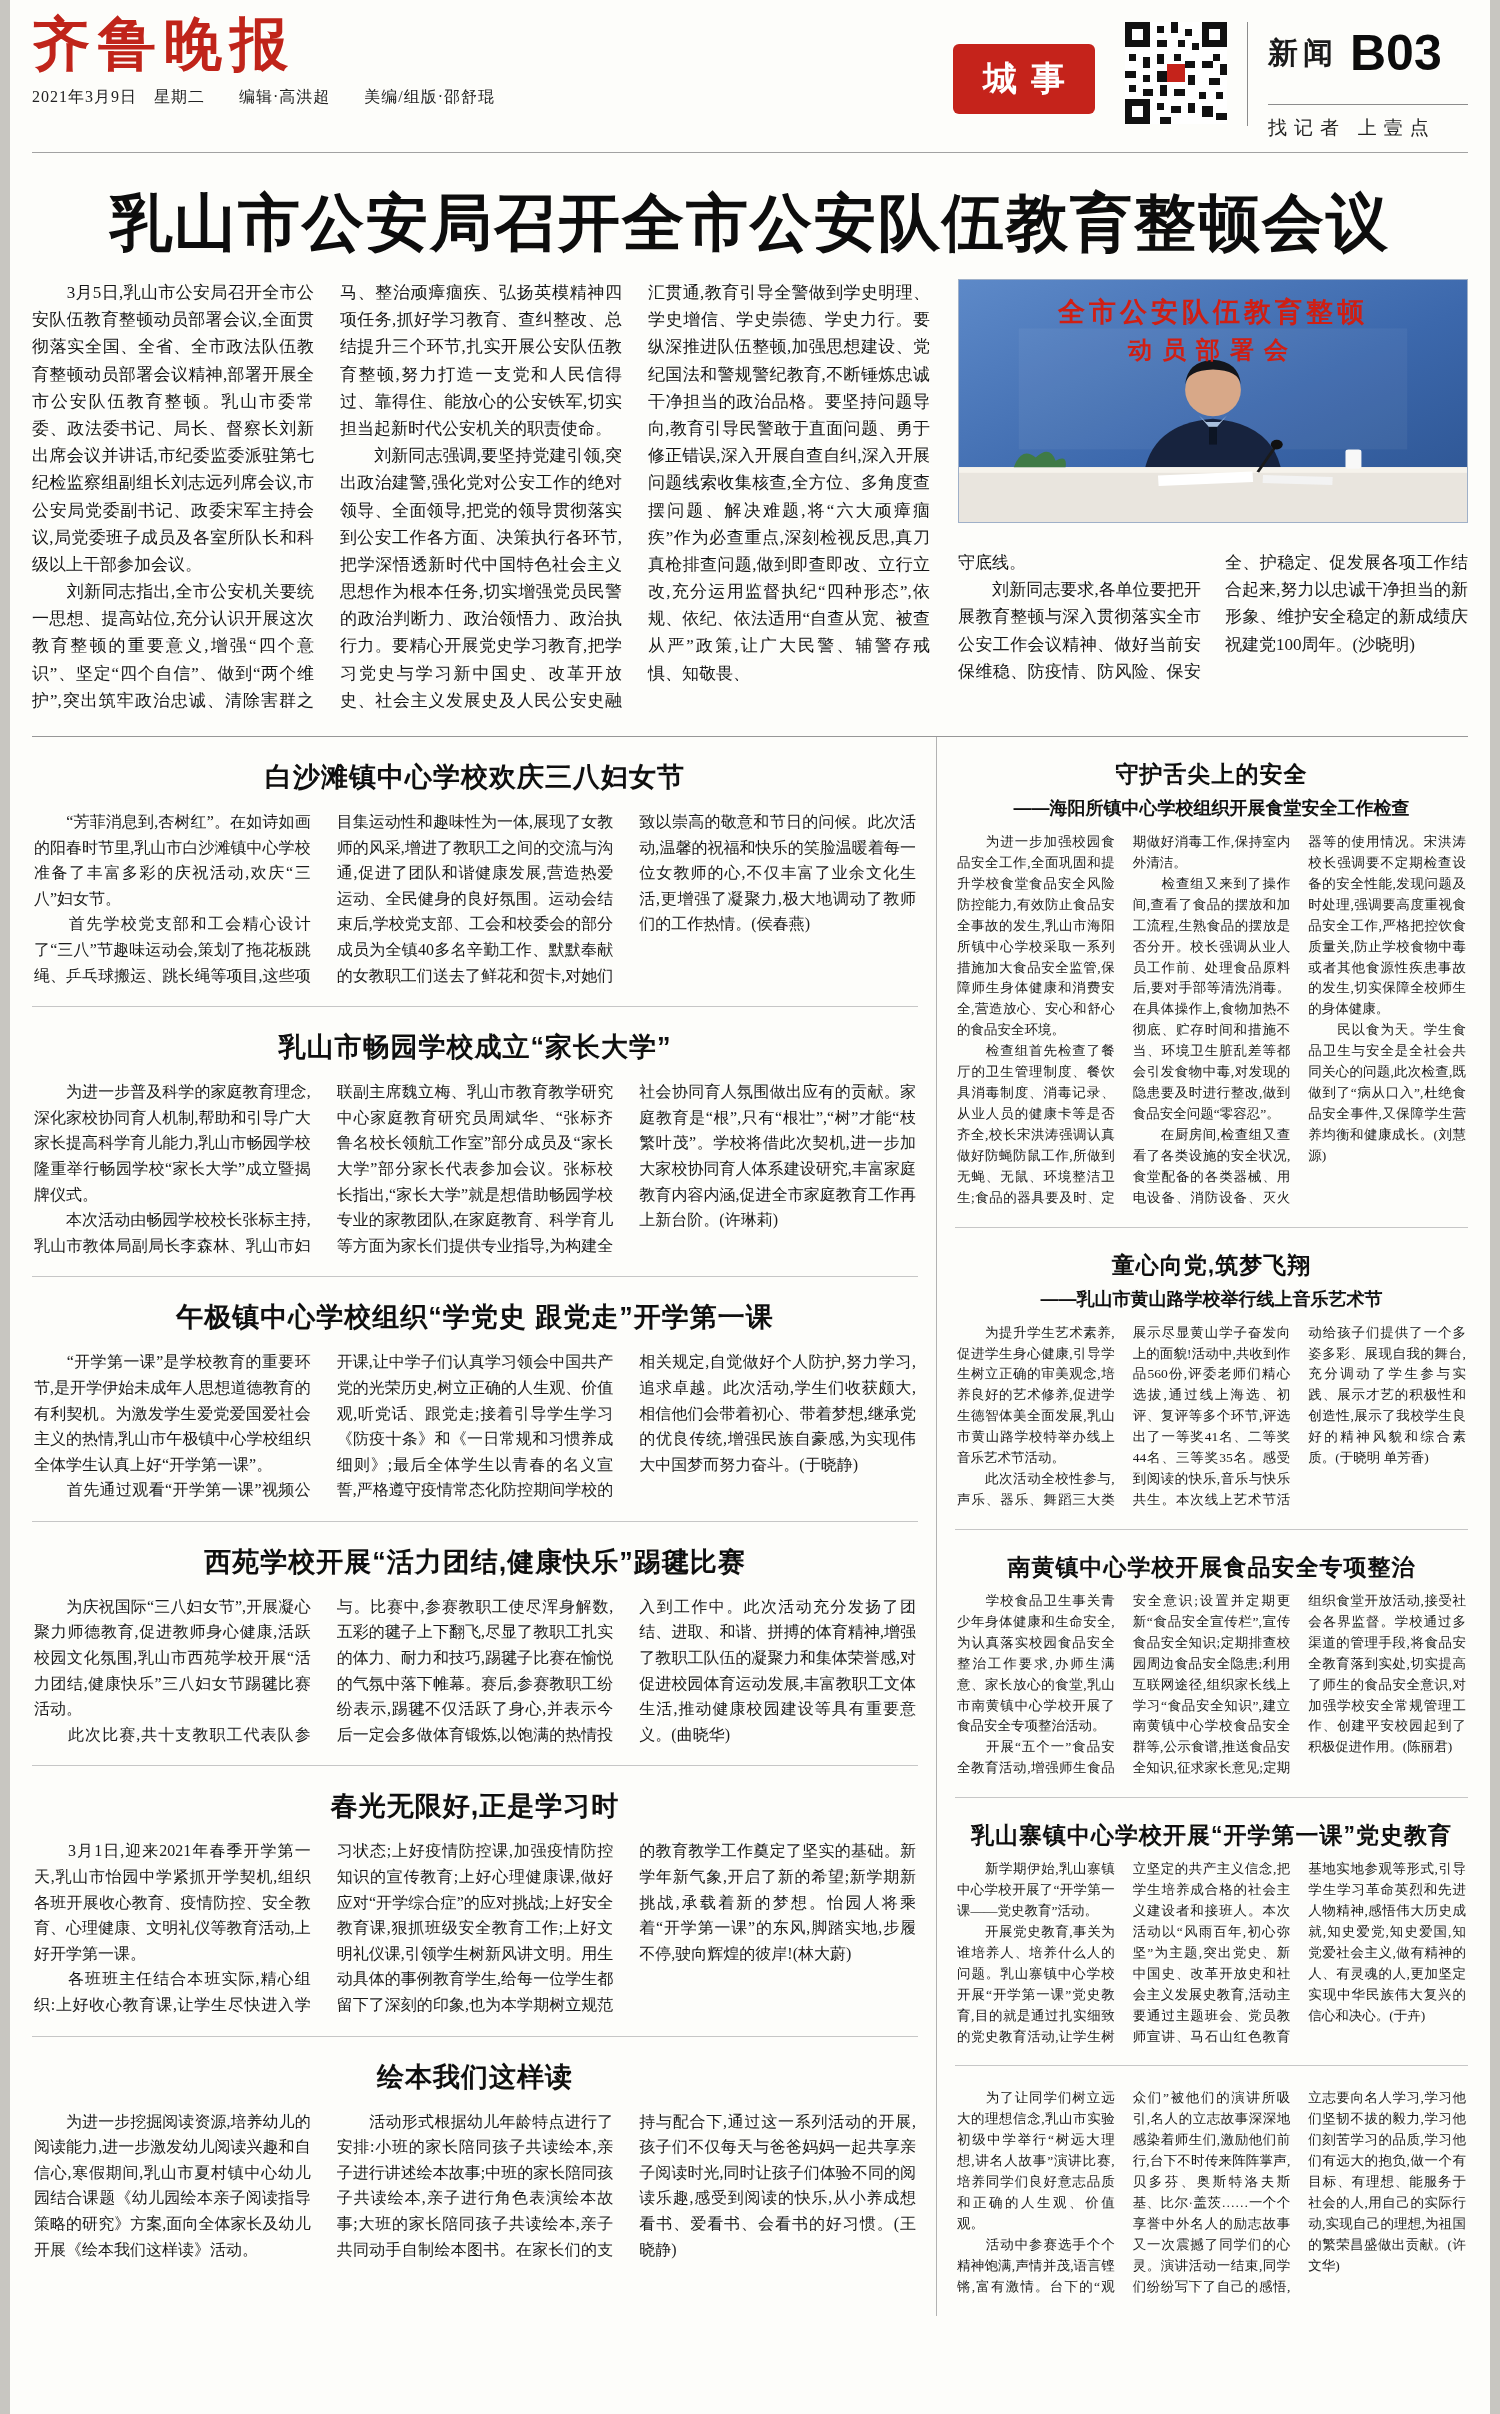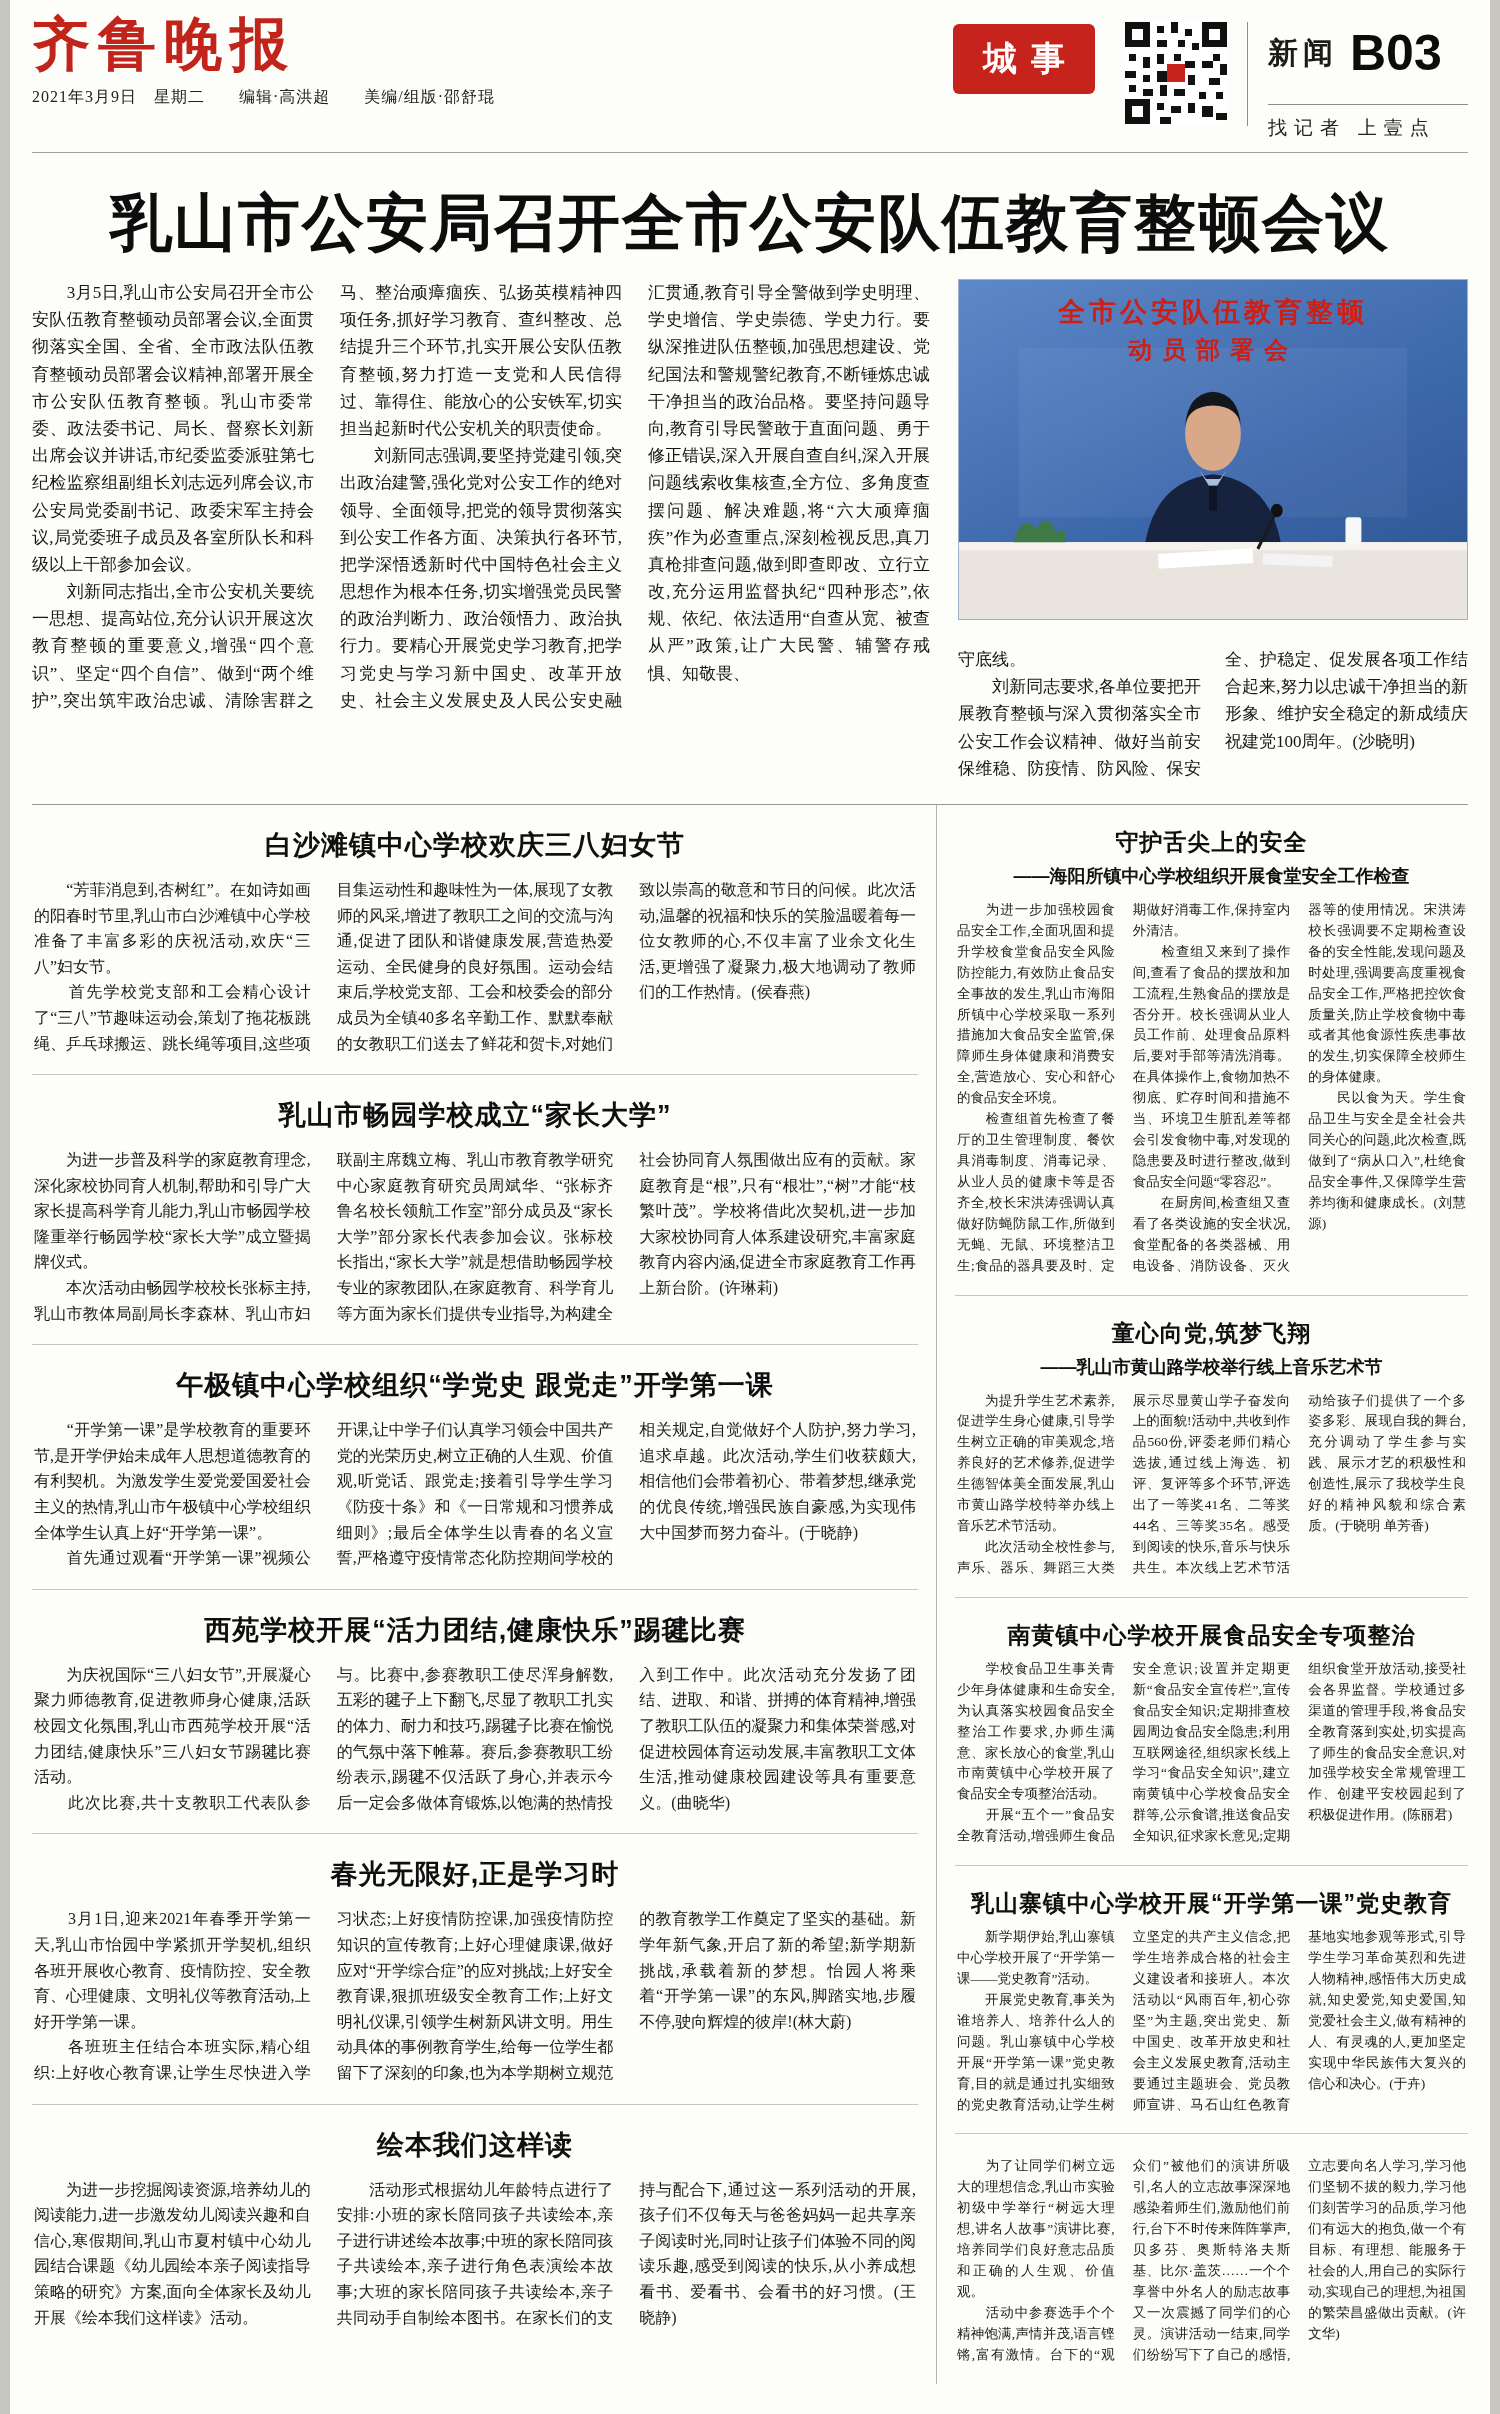--- a/index.html
+++ b/index.html
@@ -6,21 +6,21 @@
   html,body { width:1500px; height:2414px; }
   body { background:#c8c6c1; font-family:"Liberation Serif", serif; color:#1a1a1a; }
   .page { position:relative; margin:0 10px; height:2414px; background:#fdfdfa; padding:14px 22px 0; overflow:hidden; }
 
   
   .masthead { position:relative; height:132px; }
   .logo { font-family:"DejaVu Serif", serif; font-weight:700; font-size:58px; line-height:1.05;
           color:#c0241a; letter-spacing:8px; }
   .dateline { margin-top:12px; font-size:16px; color:#222; letter-spacing:1px; }
   .mast-right { position:absolute; right:0; top:2px; display:flex; align-items:flex-start; gap:20px; }
-  .badge-wrap { margin-top:8px; display:flex; align-items:flex-start; }
+  .badge-wrap { margin-top:28px; display:flex; align-items:flex-start; }
   .badge { background:#c5231b; color:#fff; font-family:"Liberation Sans",sans-serif;
            font-size:34px; font-weight:700; letter-spacing:14px; padding:12px 16px 12px 30px;
            border-radius:6px; }
   .badge-tail { width:5px; background:#c5231b; margin-left:5px; border-radius:2px; }
   .qr { width:102px; height:102px; margin-top:6px; }
   .vline { width:1px; background:#8c8c8c; height:104px; margin-top:6px; }
   .news-block { width:200px; margin-top:8px; }
   .news-top { display:flex; align-items:center; gap:12px; }
   .news-label { font-size:30px; letter-spacing:5px; font-weight:600; font-family:"Liberation Sans",sans-serif; }
   .news-no { font-size:50px; font-weight:800; font-family:"Liberation Sans",sans-serif; color:#0c0c0c; }
@@ -28,21 +28,21 @@
                   font-size:19px; letter-spacing:7px; color:#222; }
   .head-rule { border-top:1px solid #a2a2a2; margin-top:6px; }
 
   
   .headline { margin:28px 0 14px; font-family:"Liberation Sans",sans-serif; font-weight:900;
               font-size:62px; color:#0d0d0d; text-align:center; letter-spacing:2px; white-space:nowrap; }
   .lead { display:grid; grid-template-columns:1fr 510px; gap:28px; margin-top:14px; }
   .lead-text { column-count:3; column-gap:26px; font-size:17px; line-height:1.6;
                text-align:justify; white-space:pre-wrap; color:#161616; }
   .lead-right { display:flex; flex-direction:column; }
-  .photo { position:relative; height:341px; background:linear-gradient(155deg,#5d89c8 0%,#3c68ac 55%,#2c5390 100%);
+  .photo { position:relative; height:244px; background:linear-gradient(155deg,#5d89c8 0%,#3c68ac 55%,#2c5390 100%);
            overflow:hidden; border:1px solid #9fb0c8; }
   .photo-banner { position:absolute; top:14px; left:0; width:100%; text-align:center;
                   color:#cf1f14; font-weight:800; font-family:"DejaVu Serif",serif; z-index:2; }
   .photo-banner .l1 { font-size:27px; letter-spacing:4px; }
   .photo-banner .l2 { font-size:24px; letter-spacing:10px; margin-top:4px; }
   .photo svg { position:absolute; left:0; bottom:0; width:100%; height:100%; }
   .lead-cont { margin-top:26px; column-count:2; column-gap:24px; font-size:17px; line-height:1.6;
                text-align:justify; white-space:pre-wrap; color:#161616; }
 
   

